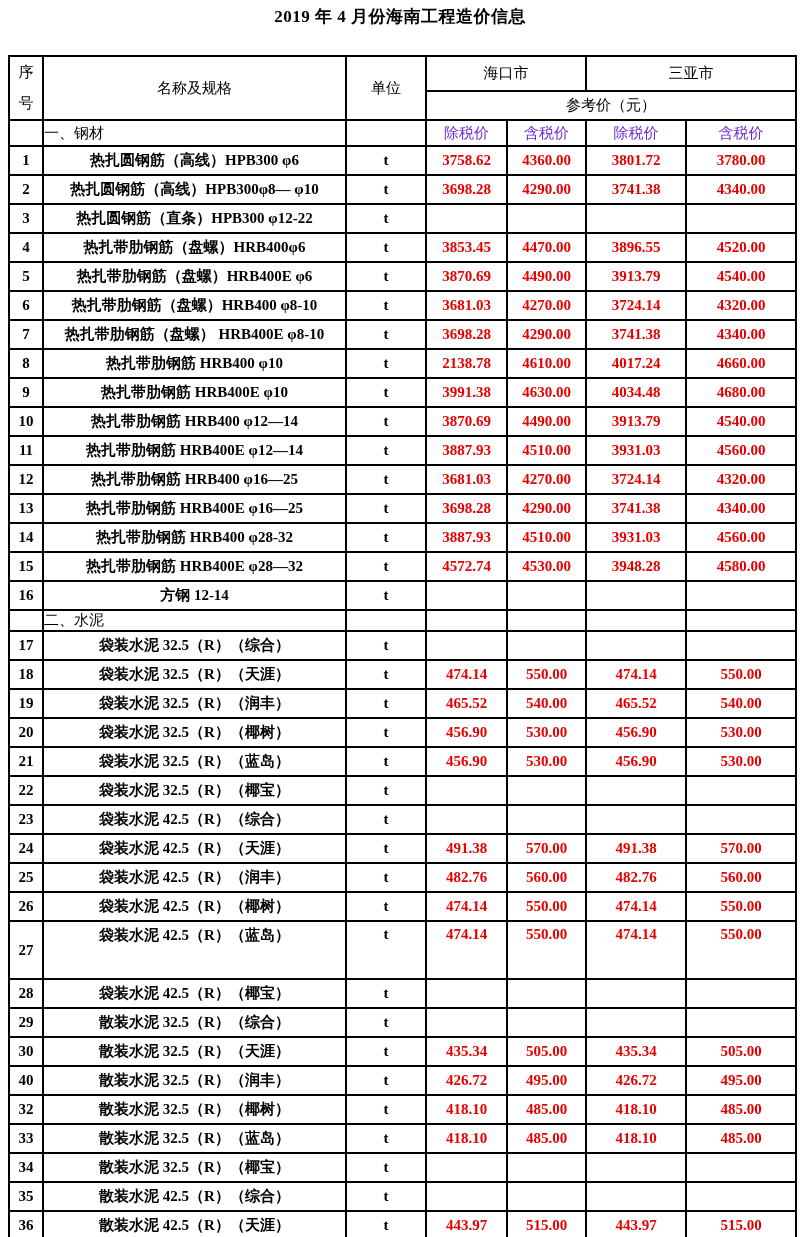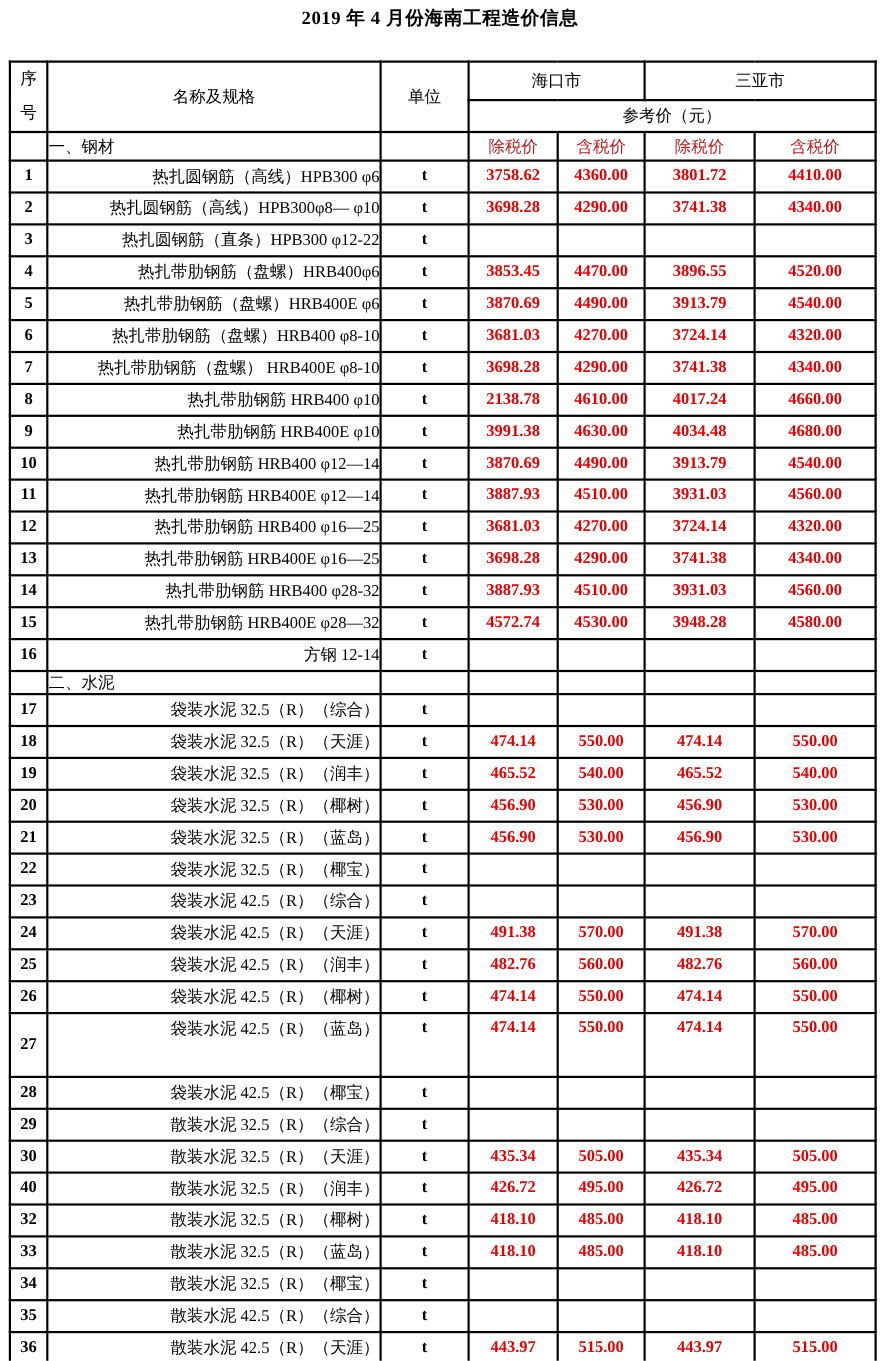--- a/index.html
+++ b/index.html
@@ -40,42 +40,42 @@
   table.price-table td {
     border: 2px solid #000000;
     padding: 0;
     font-size: 15px;
     vertical-align: middle;
     overflow: hidden;
     white-space: nowrap;
   }
   td.c { text-align: center; }
   td.name-cell {
-    text-align: right;
+    text-align: center;
     padding-left: 13px;
-    font-weight: normal;
+    font-weight: bold;
     white-space: pre;
   }
   td.section-name {
     text-align: left;
     padding-left: 13px;
     font-weight: normal;
     white-space: pre;
   }
   td.seq-cell { text-align: center; font-weight: bold; }
   td.unit-cell { text-align: center; font-weight: bold; }
   td.price-cell {
     text-align: center;
     font-weight: bold;
     color: #e60000;
   }
   td.subhdr-cell {
     text-align: center;
     font-weight: normal;
-    color: #b91c1c;
+    color: #6d28d9;
   }
   tr.hrow1 { height: 33px; }
   tr.hrow2 { height: 27px; }
   tr.section-row-first { height: 26px; }
   tr.data-row { height: 29px; }
   tr.section-row { height: 14px; }
   tr.tall { height: 58px; }
   tr.tall td.name-cell,
   tr.tall td.unit-cell,
   tr.tall td.price-cell {
@@ -130,21 +130,21 @@
           <td class="subhdr-cell">除税价</td>
           <td class="subhdr-cell">含税价</td>
         </tr>
         <tr class="data-row">
           <td class="seq-cell">1</td>
           <td class="name-cell">热扎圆钢筋（高线）HPB300 φ6</td>
           <td class="unit-cell">t</td>
           <td class="price-cell">3758.62</td>
           <td class="price-cell">4360.00</td>
           <td class="price-cell">3801.72</td>
-          <td class="price-cell">4410.00</td>
+          <td class="price-cell">3780.00</td>
         </tr>
         <tr class="data-row">
           <td class="seq-cell">2</td>
           <td class="name-cell">热扎圆钢筋（高线）HPB300φ8— φ10</td>
           <td class="unit-cell">t</td>
           <td class="price-cell">3698.28</td>
           <td class="price-cell">4290.00</td>
           <td class="price-cell">3741.38</td>
           <td class="price-cell">4340.00</td>
         </tr>

